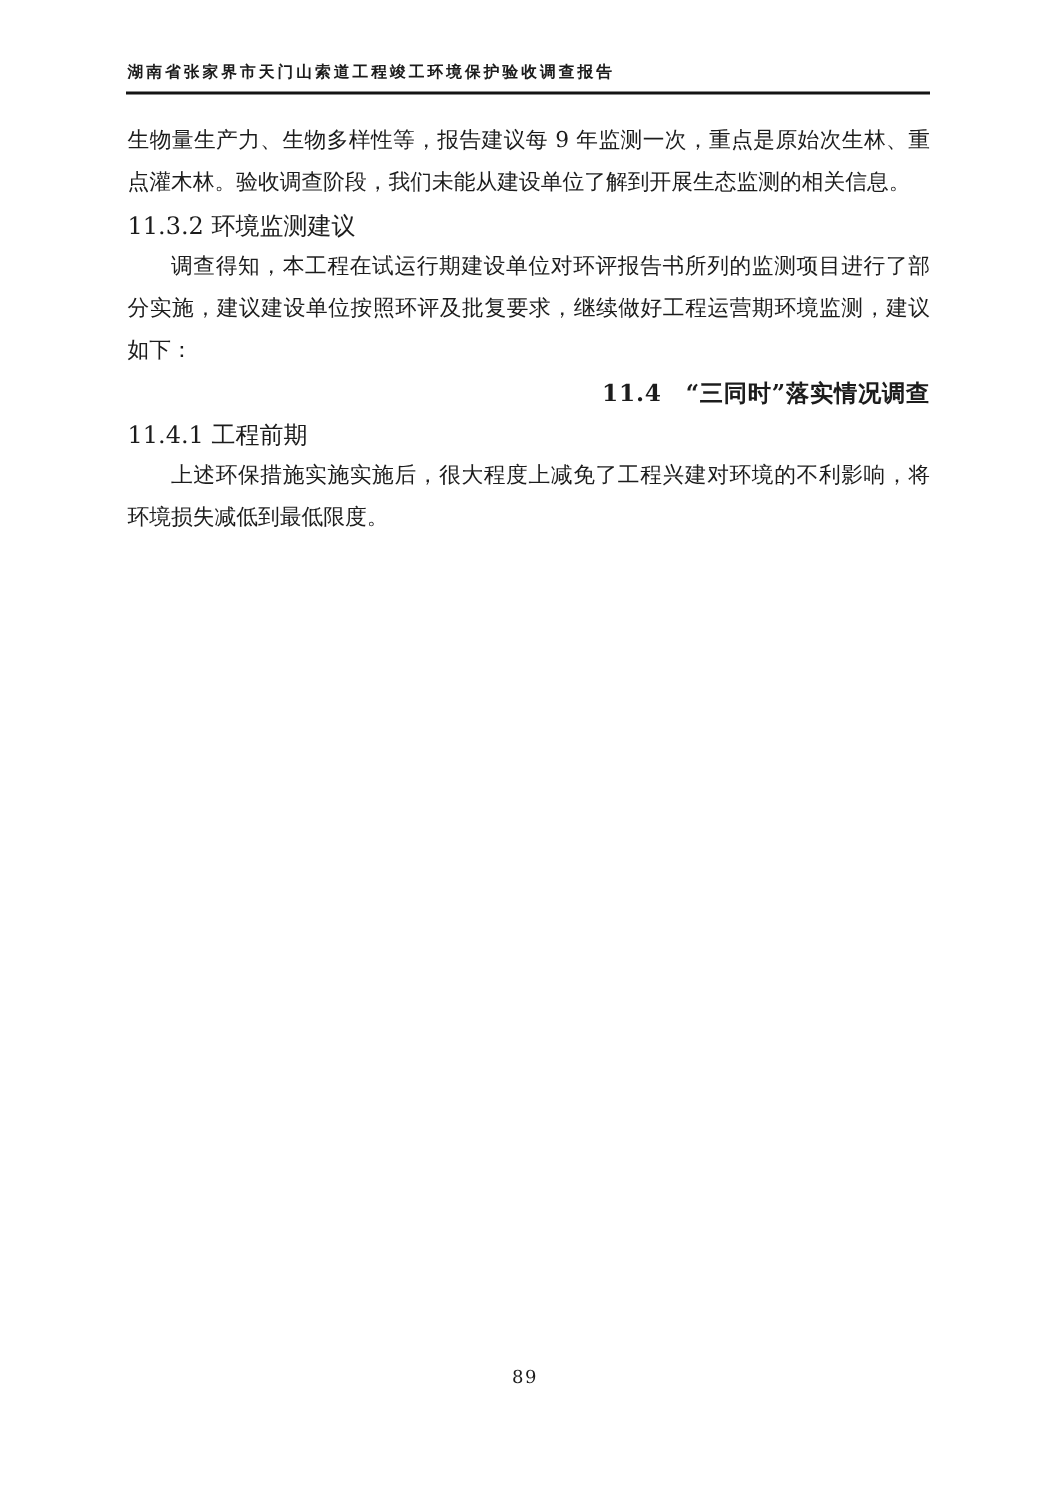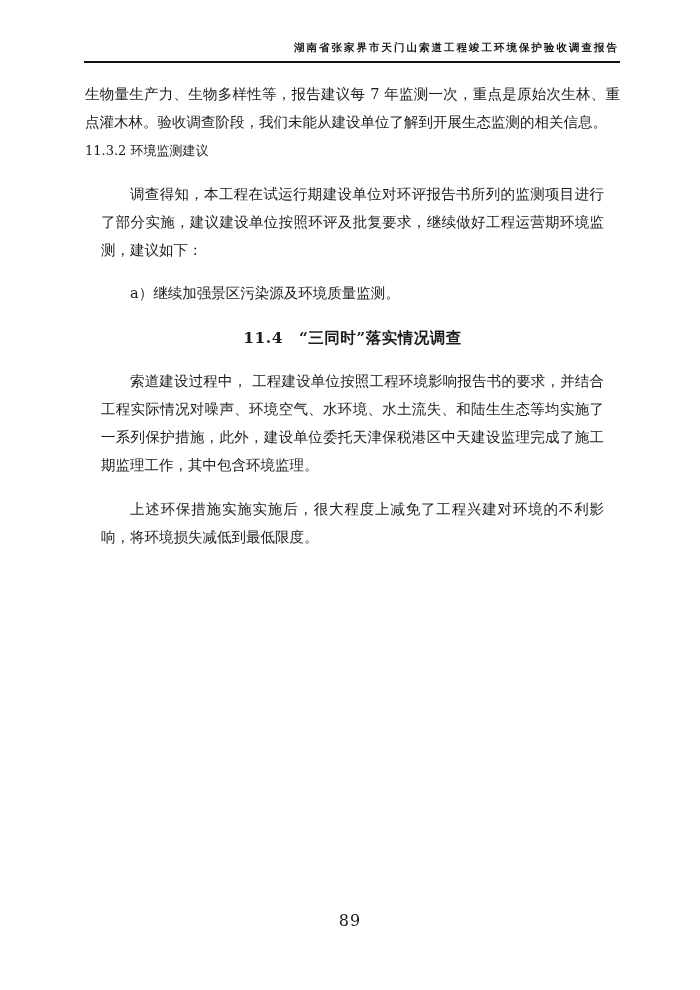--- a/index.html
+++ b/index.html
@@ -18,21 +18,21 @@
     width: 700px;
     height: 990px;
     background: #ffffff;
     overflow: hidden;
   }
   .running-header {
     position: absolute;
     left: 85px;
     top: 41px;
     width: 534px;
-    text-align: right;
+    text-align: left;
     font-size: 10.5px;
     font-weight: bold;
     letter-spacing: 2px;
     white-space: nowrap;
   }
   .header-rule {
     position: absolute;
     left: 84px;
     top: 61px;
     width: 536px;
@@ -43,76 +43,75 @@
     position: absolute;
     left: 85px;
     top: 81px;
     width: 535px;
     font-size: 14.5px;
     line-height: 27.9px;
     text-align: justify;
     text-justify: inter-ideograph;
   }
   .para {
-    margin: 16px;
+    margin: 0;
     text-indent: 2em;
   }
   .para-cont {
     margin: 0;
     text-indent: 0;
   }
   .heading {
     margin: 0;
-    font-size: 13px;
+    font-size: 16px;
     font-weight: normal;
     text-align: left;
   }
   .heading-bold {
     margin: 0;
     font-size: 15.5px;
     font-weight: bold;
-    text-align: center;
+    text-align: right;
     letter-spacing: 0.5px;
   }
   .page-number {
     position: absolute;
     left: 0;
     top: 911px;
     width: 700px;
     text-align: center;
-    font-size: 16px;
+    font-size: 12px;
     letter-spacing: 1px;
   }
 </style>
 </head>
 <body>
 
 <div class="page">
 
   <div class="running-header">湖南省张家界市天门山索道工程竣工环境保护验收调查报告</div>
 
   <div class="header-rule"></div>
 
   <div class="content">
 
-    <p class="para-cont">生物量生产力、生物多样性等，报告建议每 7 年监测一次，重点是原始次生林、重点灌木林。验收调查阶段，我们未能从建设单位了解到开展生态监测的相关信息。</p>
+    <p class="para-cont">生物量生产力、生物多样性等，报告建议每 9 年监测一次，重点是原始次生林、重点灌木林。验收调查阶段，我们未能从建设单位了解到开展生态监测的相关信息。</p>
 
     <h3 class="heading">11.3.2 环境监测建议</h3>
 
     <p class="para">调查得知，本工程在试运行期建设单位对环评报告书所列的监测项目进行了部分实施，建议建设单位按照环评及批复要求，继续做好工程运营期环境监测，建议如下：</p>
 
-    <p class="para">a）继续加强景区污染源及环境质量监测。</p>
 
 
     <h2 class="heading-bold">11.4　“三同时”落实情况调查</h2>
 
+    <h3 class="heading">11.4.1 工程前期</h3>
 
 
 
-    <p class="para">索道建设过程中， 工程建设单位按照工程环境影响报告书的要求，并结合工程实际情况对噪声、环境空气、水环境、水土流失、和陆生生态等均实施了一系列保护措施，此外，建设单位委托天津保税港区中天建设监理完成了施工期监理工作，其中包含环境监理。</p>
 
 
     <p class="para">上述环保措施实施实施后，很大程度上减免了工程兴建对环境的不利影响，将环境损失减低到最低限度。</p>
 
   </div>
 
   <div class="page-number">89</div>
 
 </div>
 

